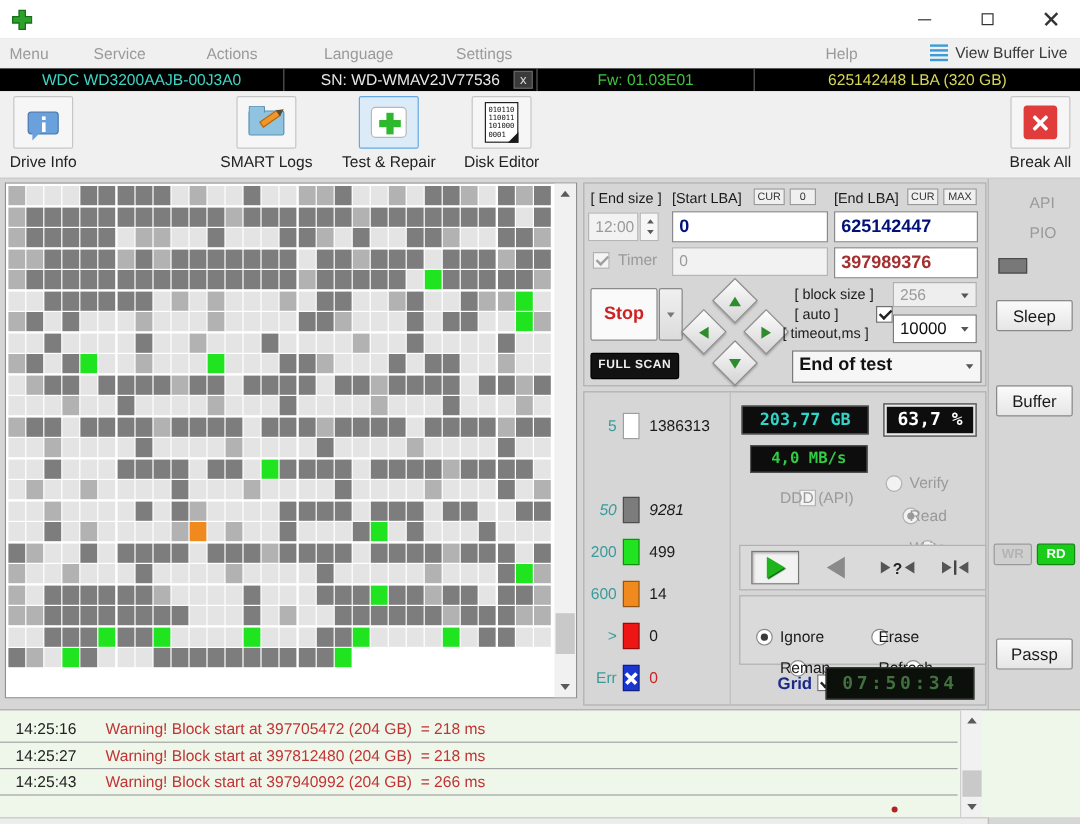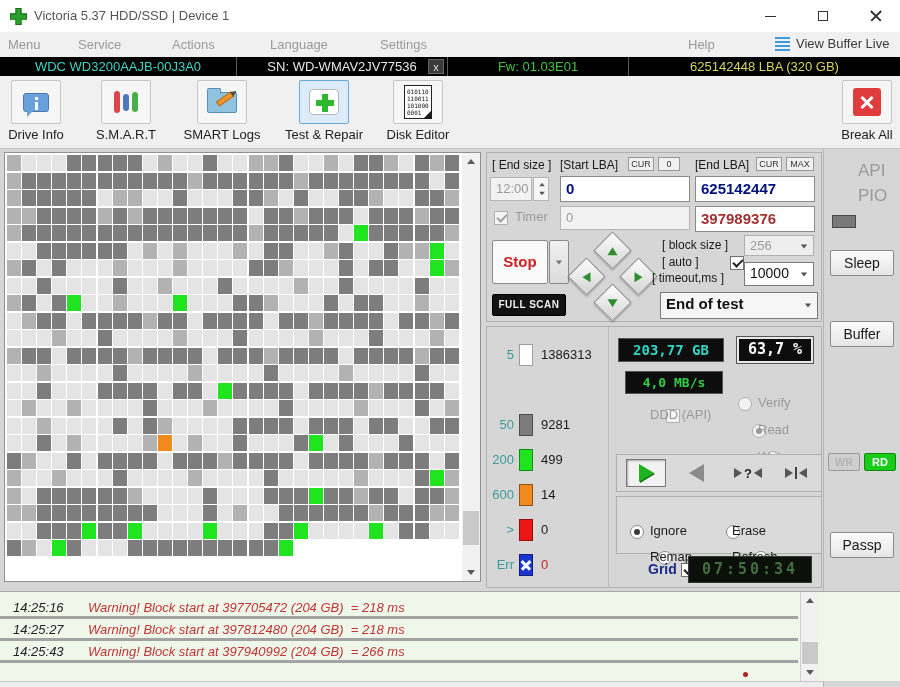--- a/index.html
+++ b/index.html
@@ -147,46 +147,45 @@
   .pbtn { position:absolute; top:459px; width:40px; height:28px; display:flex; align-items:center; justify-content:center; gap:2px; }
   .pbtn.sunk { background:#f2f2f2; border:1px solid #777; box-shadow:inset 1px 1px 2px rgba(0,0,0,.3); }
   .play-tri { width:0;height:0;border-top:9px solid transparent;border-bottom:9px solid transparent;border-left:15px solid #1db41d; filter:drop-shadow(1px 1px 0 #116611); }
   .back-tri { width:0;height:0;border-top:9px solid transparent;border-bottom:9px solid transparent;border-right:15px solid #8a8a8a; }
   .sm-rt { width:0;height:0;border-top:5px solid transparent;border-bottom:5px solid transparent;border-left:8px solid #555; }
   .sm-lf { width:0;height:0;border-top:5px solid transparent;border-bottom:5px solid transparent;border-right:8px solid #555; }
   .qmark { font-size:13px; font-weight:bold; color:#222; }
   .vbar { width:2px; height:12px; background:#444; }
 
   
-  .side-lbl { font-size:17px; color:#9a9a9a; }
+  .side-lbl { font-size:13px; color:#9a9a9a; }
   #led-rect { left:832px; top:215px; width:24px; height:13px; background:#787878; border:1px solid #4a4a4a; }
   .side-btn { position:absolute; left:830px; width:64px; height:26px; background:linear-gradient(#fbfbfb,#e6e6e6); border:1px solid #8a8a8a; border-radius:2px; font-size:14px; color:#1a1a1a; text-align:center; line-height:24px; }
   #wr-btn { left:828px; top:453px; width:32px; height:18px; background:#cfcfcf; border:1px solid #9a9a9a; color:#b4b4b4; font-size:11px; font-weight:bold; line-height:16px; text-align:center; position:absolute; border-radius:2px; }
   #rd-btn { left:864px; top:453px; width:32px; height:18px; background:#19cc19; border:1px solid #0f8a0f; color:#fff; font-size:11px; font-weight:bold; line-height:16px; text-align:center; position:absolute; border-radius:2px; }
 
   
   #log-box { left:0; top:591px; width:900px; height:90px; background:#eef7ea; border-top:1px solid #a8a8a8; }
-  .log-row { position:absolute; left:0; width:798px; height:22px; border-bottom:3px solid #a3a3a3;font-style:italic; }
+  .log-row { position:absolute; left:0; width:798px; height:22px; border-bottom:1px solid #a3a3a3; }
   .log-time { position:absolute; left:13px; top:3px; font-size:13px; color:#222; }
   .log-msg { position:absolute; left:88px; top:3px; font-size:13px; color:#c03434; white-space:pre; }
   #log-scroll { left:800px; top:592px; width:18px; height:89px; border-left:1px solid #cfcfcf; }
   #red-dot { left:743px; top:672px; width:5px; height:5px; border-radius:50%; background:#b22222; }
   #bottom-strip { left:0; top:681px; width:823px; height:6px; background:#ededed; border-top:1px solid #c8c8c8; }
 </style>
 </head>
 <body>
 
 
 
 
 <div class="abs" id="titlebar">
   <svg class="abs" style="left:10px;top:8px;" width="17" height="17" viewBox="0 0 16 16">
       <path d="M5.5 0.5h5v5h5v5h-5v5h-5v-5h-5v-5h5z" fill="#2ca02c" stroke="#157015"></path>
     </svg>
-  <span class="abs" id="title-text">Victoria 5.37 HDD/SSD | Device 1</span>
   <div class="abs win-btn" id="btn-min">
       <div class="minbar"></div>
     </div>
   <div class="abs win-btn" id="btn-max">
       <div class="maxbox"></div>
     </div>
   <div class="abs win-btn" id="btn-close">
       <div class="xwrap">
         <div class="xbar a"></div>
         <div class="xbar b"></div>
@@ -229,28 +228,20 @@
   <div class="tb" style="left:4px;width:64px;">
     <div class="tb-icon">
       <div class="di-bubble">
           <div class="di-dot"></div>
           <div class="di-bar"></div>
           <div class="di-tail"></div>
         </div>
     </div>
     <div class="tb-label">Drive Info</div>
   </div>
-  <div class="tb" style="left:92px;width:68px;">
-    <div class="tb-icon">
-        <span class="tube r"></span>
-        <span class="tube b"></span>
-        <span class="tube g"></span>
-      </div>
-    <div class="tb-label">S.M.A.R.T</div>
-  </div>
   <div class="tb" style="left:180px;width:84px;">
     <div class="tb-icon">
         <div class="folder">
           <div class="pencil"></div>
         </div>
       </div>
     <div class="tb-label">SMART Logs</div>
   </div>
   <div class="tb active" style="left:278px;width:92px;">
     <div class="tb-icon">
@@ -1038,21 +1029,21 @@
 <div class="abs select" style="left:744px;top:262px;width:70px;height:24px;font-size:14px;"><span>10000</span><div class="tri-dn" style="top:9px;"></div></div>
 <div class="abs select" style="left:660px;top:292px;width:158px;height:27px;font-size:15px;font-weight:bold;background:#f6f6f6;"><span>End of test</span><div class="tri-dn" style="top:10px;"></div></div>
 
 
 <div class="abs" id="legend">
     <div class="legend-row" style="top: 0px;">
       <span class="legend-label">5</span>
       <span class="legend-swatch" style="background: rgb(255, 255, 255);"></span>
       <span class="legend-count">1386313</span>
     </div>
-    <div class="legend-row" style="top: 70px;">
+    <div class="legend-row" style="top: 70px; font-style: italic;">
       <span class="legend-label">50</span>
       <span class="legend-swatch" style="background: rgb(124, 124, 124);"></span>
       <span class="legend-count">9281</span>
     </div>
     <div class="legend-row" style="top: 105px;">
       <span class="legend-label">200</span>
       <span class="legend-swatch" style="background: rgb(33, 228, 33);"></span>
       <span class="legend-count">499</span>
     </div>
     <div class="legend-row" style="top: 140px;">

